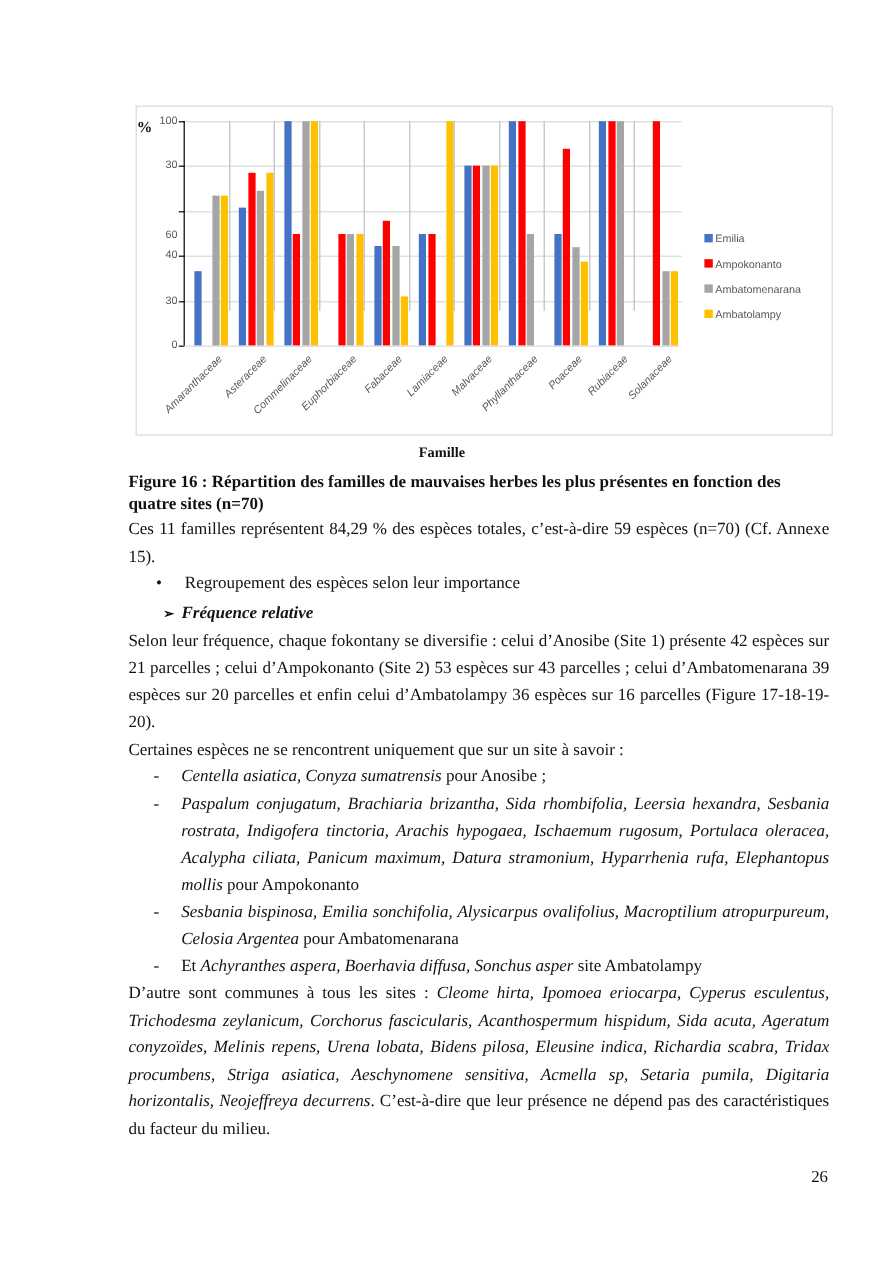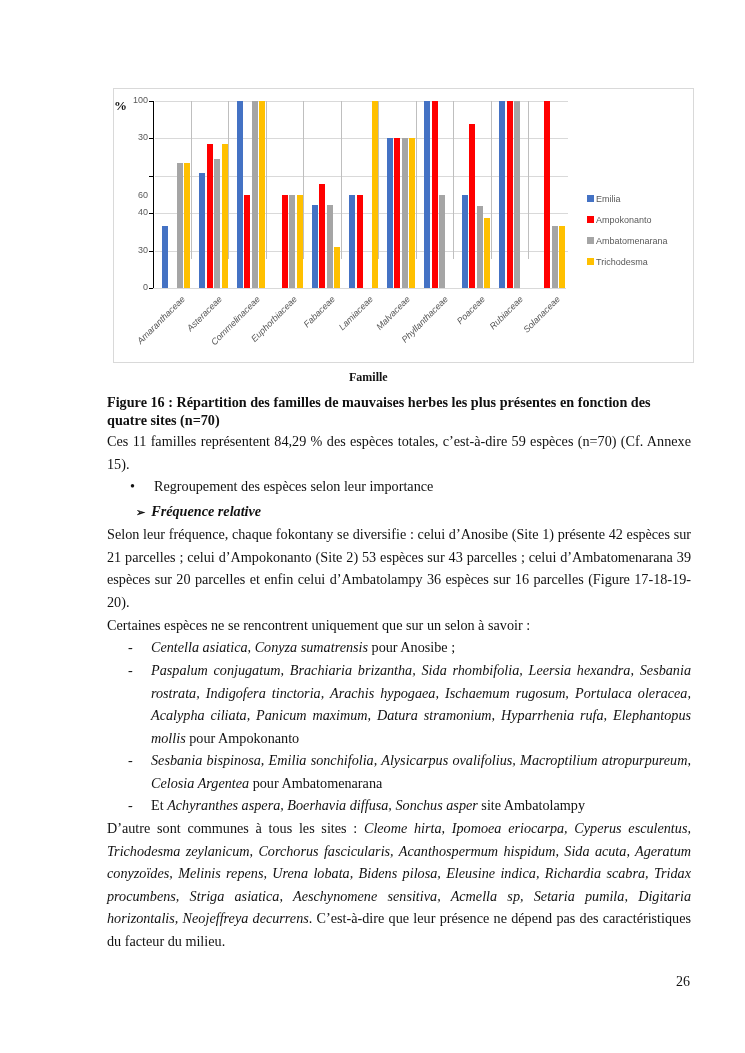--- a/index.html
+++ b/index.html
@@ -126,38 +126,38 @@
     <div class="legend-item">
       <span class="swatch" style="background: rgb(255, 0, 0);"></span>
       <span>Ampokonanto</span>
     </div>
     <div class="legend-item">
       <span class="swatch" style="background: rgb(165, 165, 165);"></span>
       <span>Ambatomenarana</span>
     </div>
     <div class="legend-item">
       <span class="swatch" style="background: rgb(255, 192, 0);"></span>
-      <span>Trichodesma</span>
+      <span>Ambatolampy</span>
     </div>
   </div>
 <div class="axis-title">Famille</div>
 
 <div class="caption">Figure 16 : Répartition des familles de mauvaises herbes les plus présentes en fonction des quatre sites (n=70)</div>
 
 <div class="text justify" style="top:430px;">Ces 11 familles représentent 84,29 % des espèces totales, c’est-à-dire 59 espèces (n=70) (Cf. Annexe 15).</div>
 
 <div class="bullet-line">
   <span class="bullet-dot">•</span><span>Regroupement des espèces selon leur importance</span>
 </div>
 <div class="arrow-line">
   <span style="font-style:normal;font-size:11px;margin-right:6px;">➢</span><span>Fréquence relative</span>
 </div>
 
 <div class="text justify" style="top:523px;">Selon leur fréquence, chaque fokontany se diversifie : celui d’Anosibe (Site 1) présente 42 espèces sur 21 parcelles ; celui d’Ampokonanto (Site 2) 53 espèces sur 43 parcelles ; celui d’Ambatomenarana 39 espèces sur 20 parcelles et enfin celui d’Ambatolampy 36 espèces sur 16 parcelles (Figure 17-18-19-20).</div>
-<div class="text" style="top:614px;">Certaines espèces ne se rencontrent uniquement que sur un selon à savoir :</div>
+<div class="text" style="top:614px;">Certaines espèces ne se rencontrent uniquement que sur un site à savoir :</div>
 
 <div class="dash-item" style="top:636px;">
   <span class="dash">-</span>
   <div class="dash-body justify"><span></span><i>Centella asiatica, Conyza sumatrensis</i><span> pour Anosibe ;</span></div>
 </div>
 <div class="dash-item" style="top:659px;">
   <span class="dash">-</span>
   <div class="dash-body justify"><span></span><i>Paspalum conjugatum, Brachiaria brizantha, Sida rhombifolia, Leersia hexandra, Sesbania rostrata, Indigofera tinctoria, Arachis hypogaea, Ischaemum rugosum, Portulaca oleracea, Acalypha ciliata, Panicum maximum, Datura stramonium, Hyparrhenia rufa, Elephantopus mollis</i><span> pour Ampokonanto</span></div>
 </div>
 <div class="dash-item" style="top:749px;">

